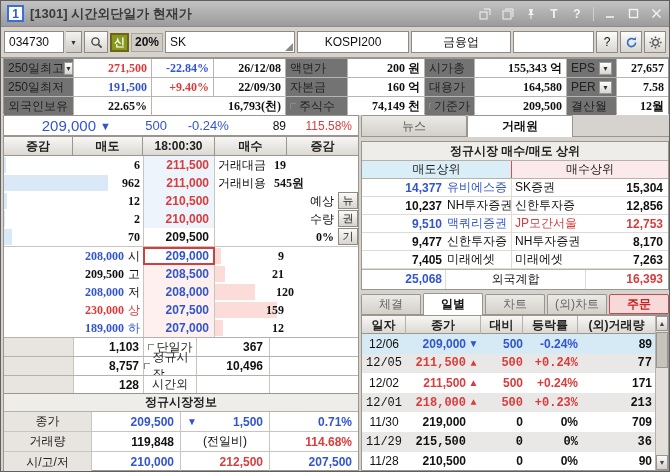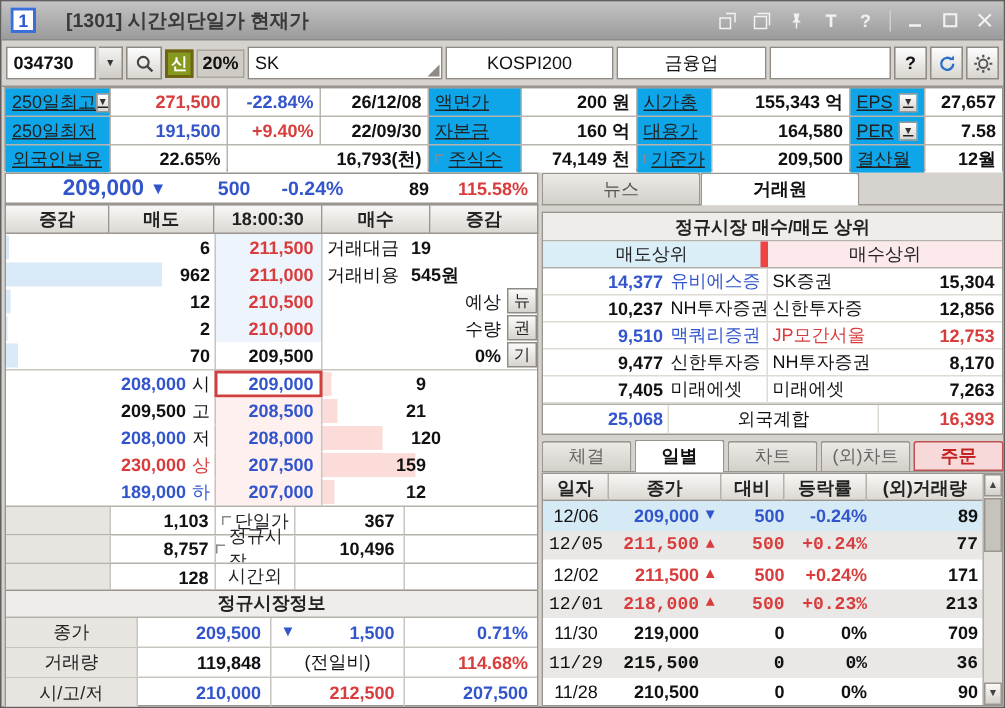--- a/index.html
+++ b/index.html
@@ -3,48 +3,48 @@
 <meta charset="utf-8">
 <style>
   html,body{margin:0;padding:0;background:#888;}
   *{box-sizing:border-box;}
   .window{
     position:relative;width:670px;height:472px;
     background:#d6d3ce;border:1px solid #5f5f5f;
     font-family:"Liberation Sans","DejaVu Sans",sans-serif;
     font-size:12px;color:#111;overflow:hidden;
   }.c{text-align:center;}
-  .red{color:#d93c3c;}.blue{color:#3355cc;}.bold{font-weight:bold;}
-  .num{font-weight:bold;letter-spacing:0px;}
+  .red{color:#d93c3c;}.blue{color:#3355cc;}.bold{font-weight:normal;}
+  .num{font-weight:bold;letter-spacing:0px;font-family:Liberation Serif, serif;}
 
   
   .titlebar{position:absolute;left:0;top:0;width:668px;height:26px;
     background:linear-gradient(#c3c3c3,#9b9b9b);display:flex;align-items:center;padding:0 6px;gap:6px;border-bottom:1px solid #8a8a8a;}
   .tb-badge{width:17px;height:17px;background:#fff;border:2px solid #3a6fd8;color:#2b5bd0;font-weight:bold;font-size:12px;display:flex;align-items:center;justify-content:center;}
-  .tb-title{color:#3a3a3a;font-weight:bold;font-size:13px;margin-left:14px;}
+  .tb-title{color:#3a3a3a;font-weight:bold;font-size:13px;}
   .tb-icons{margin-left:auto;display:flex;align-items:center;gap:9px;color:#f2f2f2;}
   .tb-ic{width:14px;height:14px;display:flex;align-items:center;justify-content:center;color:#f2f2f2;font-weight:bold;font-size:12px;}
   .tb-sep{width:1px;height:14px;background:#cfcfcf;}
 
   
   .toolbar{position:absolute;left:0;top:26px;width:668px;height:31px;display:flex;align-items:center;padding:0 3px;gap:2px;border-bottom:1px solid #9a968f;}
   .box{height:22px;background:#fff;border:1px solid #8f8b84;display:flex;align-items:center;padding:0 4px;}
   .btn{height:22px;background:linear-gradient(#fdfdfd,#d9d6d0);border:1px solid #8f8b84;display:flex;align-items:center;justify-content:center;}
   .combo-arrow{width:16px;height:22px;background:linear-gradient(#f4f3f1,#cfccc6);border:1px solid #8f8b84;border-left:none;display:flex;align-items:center;justify-content:center;font-size:7px;color:#333;}
   .badge-new{width:19px;height:19px;background:#86991f;border:2px solid #6f6414;color:#fff;font-weight:bold;font-size:11px;display:flex;align-items:center;justify-content:center;}
   .badge-pct{height:19px;background:#cfccc6;border:1px solid #aaa69e;color:#111;font-weight:bold;padding:0 3px;display:flex;align-items:center;}
   .namefield{position:relative;width:130px;}
   .corner{position:absolute;right:1px;bottom:1px;width:0;height:0;border-left:8px solid transparent;border-bottom:8px solid #8f8b84;}
 
   
   .infogrid{position:absolute;left:2px;top:57px;width:666px;height:56px;background:#b9b5ae;display:grid;
     grid-template-columns:69px 77px 61px 71px 61px 76px 49px 91px 49px 1fr;
     grid-template-rows:18px 18px 18px;gap:1px;border:1px solid #9a968f;}
   .ig{background:#fff;display:flex;align-items:center;padding:0 4px;font-size:12px;white-space:nowrap;overflow:hidden;}
-  .ig.lab{background:#0ea5e9;color:#222;text-decoration:underline;}
+  .ig.lab{background:#737373;color:#222;}
   .ig .cb{margin-left:auto;font-size:7px;color:#333;border:1px solid #999;background:linear-gradient(#fff,#d8d5cf);width:13px;height:13px;display:flex;align-items:center;justify-content:center;}
   .mark::before{content:"";display:inline-block;width:5px;height:5px;border-left:1px solid #8a8a8a;border-top:1px solid #8a8a8a;margin-right:3px;}
 
   
   .leftpanel{position:absolute;left:2px;top:114px;width:356px;height:356px;}
   .rightpanel{position:absolute;left:360px;top:114px;width:308px;height:356px;}
 
   .pricebar{position:absolute;left:0;top:0;width:356px;height:21px;background:#fff;border:1px solid #9a968f;display:flex;align-items:center;padding:0 6px;}
   .obheader{position:absolute;left:0;top:21px;width:356px;height:20px;display:flex;}
   .hcell{height:20px;background:linear-gradient(#f8f7f5,#dcd9d3);border:1px solid #9a968f;border-left:none;display:flex;align-items:center;justify-content:center;font-weight:bold;color:#222;}
@@ -79,21 +79,21 @@
   .reg-v:last-child{border-right:none;}
 
   
   .btabs{position:absolute;left:0;top:0;width:308px;height:22px;display:flex;align-items:flex-end;border-bottom:1px solid #9a968f;}
   .btab{width:106px;height:21px;display:flex;align-items:center;justify-content:center;border:1px solid #9a968f;border-bottom:none;background:linear-gradient(#eceae6,#d3d0ca);color:#555;border-radius:2px 2px 0 0;}
   .btab.active{background:#fff;color:#111;font-weight:bold;height:22px;margin-bottom:-1px;}
 
   .brokerbox{position:absolute;left:0;top:26px;width:308px;height:149px;border:1px solid #9a968f;background:#fff;}
   .bk-title{height:19px;background:#efedea;border-bottom:1px solid #b5b2ab;display:flex;align-items:center;justify-content:center;font-weight:bold;color:#222;}
   .bk-heads{height:18px;display:flex;border-bottom:1px solid #b5b2ab;}
-  .bk-h1{width:150px;background:#daeef8;display:flex;align-items:center;justify-content:center;border-right:5px solid #ef4444;color:#222;}
+  .bk-h1{width:150px;background:#daeef8;display:flex;align-items:center;justify-content:center;border-right:1px solid #ef4444;color:#222;}
   .bk-h2{flex:1;background:#fbe9ec;display:flex;align-items:center;justify-content:center;color:#222;}
   .bkrow{height:18px;display:flex;align-items:center;border-bottom:1px solid #dedbd5;}
   .bk-q1{width:83px;text-align:right;font-weight:bold;padding-right:3px;}
   .bk-n1{width:67px;padding-left:2px;overflow:hidden;white-space:nowrap;border-right:1px solid #dedbd5;height:18px;display:flex;align-items:center;}
   .bk-n2{width:74px;padding-left:3px;overflow:hidden;white-space:nowrap;height:18px;display:flex;align-items:center;}
   .bk-q2{flex:1;text-align:right;font-weight:bold;padding-right:5px;}
   .bk-foreign{height:19px;display:flex;align-items:center;border-top:1px solid #b5b2ab;background:#fff;}
 
   .tabs2{position:absolute;left:0;top:177px;width:308px;height:23px;display:flex;align-items:flex-end;gap:2px;border-bottom:1px solid #9a968f;}
   .t2tab{height:20px;flex:1;display:flex;align-items:center;justify-content:center;border:1px solid #9a968f;border-bottom:none;background:linear-gradient(#eceae6,#d3d0ca);color:#666;border-radius:2px 2px 0 0;}

